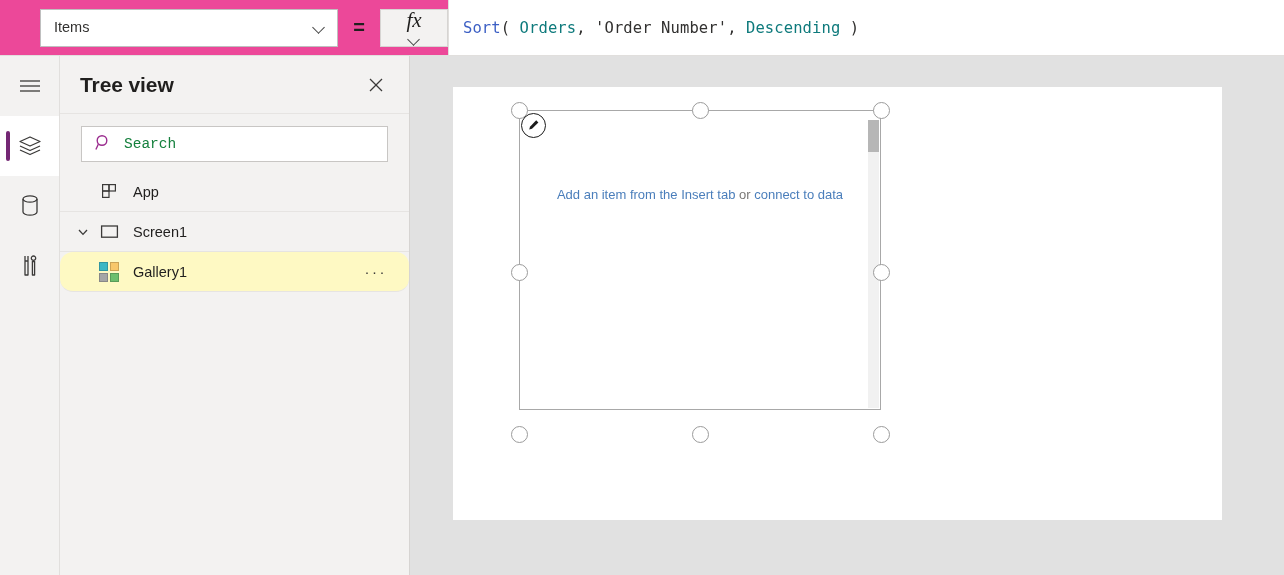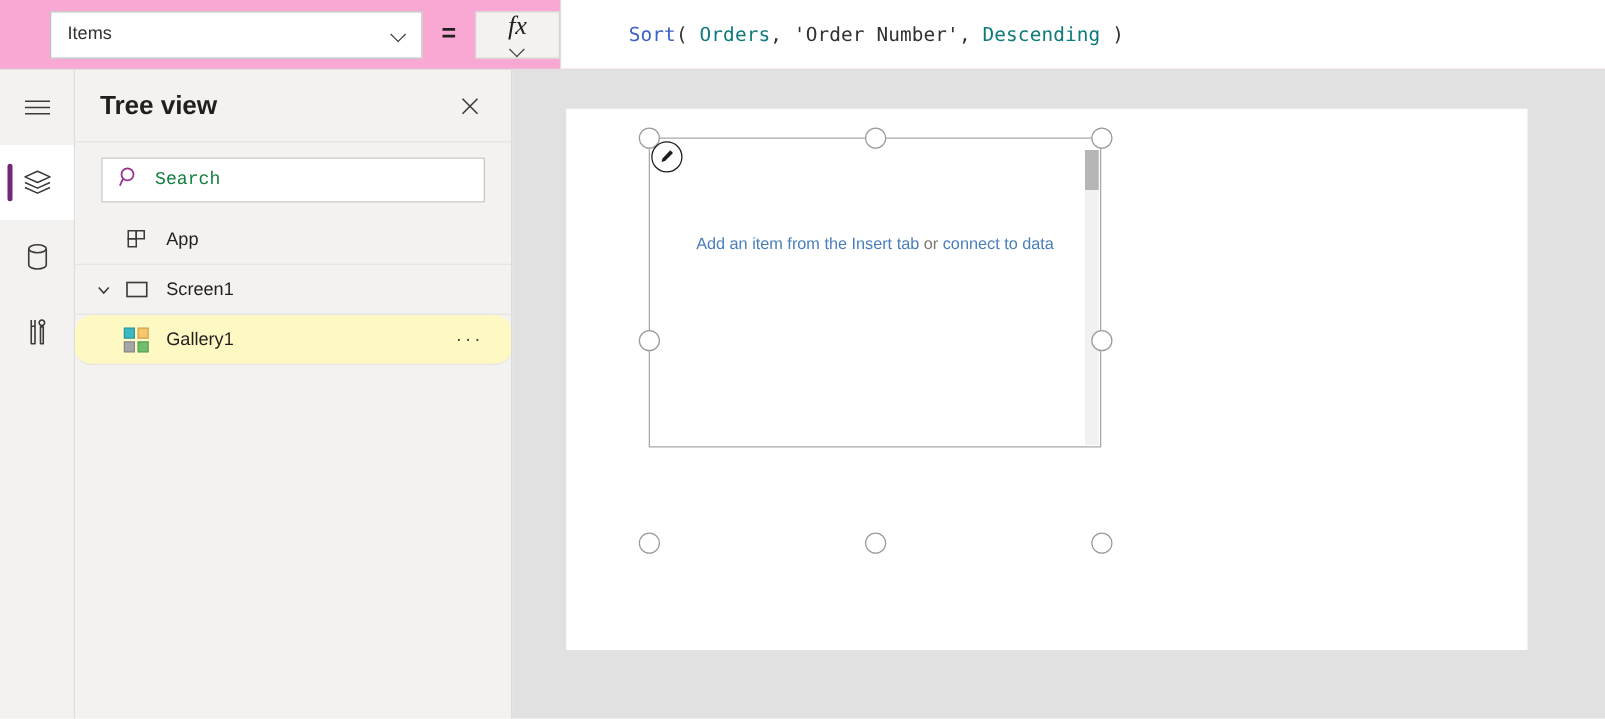--- a/index.html
+++ b/index.html
@@ -20,21 +20,21 @@
     height: 575px;
     display: flex;
     flex-direction: column;
   }
 
   
   .formula-bar {
     position: relative;
     height: 56px;
     min-height: 56px;
-    background: #f9a8d4;
+    background: #ec4899;
     border-bottom: 1px solid #e1dfdd;
     display: flex;
     align-items: center;
     padding-left: 40px;
   }
 
   .property-select {
     width: 298px;
     height: 38px;
     background: #ffffff;
@@ -100,21 +100,21 @@
     border-left: 1px solid #e1dfdd;
     display: flex;
     align-items: center;
     padding-left: 14px;
     font-family: "DejaVu Sans Mono", monospace;
     font-size: 15.5px;
     white-space: pre;
     cursor: text;
     letter-spacing: 0.1px;
   }
-  .tok-fn     { color: #3c5fc4; margin-left: 40px; }
+  .tok-fn     { color: #3c5fc4; }
   .tok-ident  { color: #0e7a7c; }
   .tok-plain  { color: #323130; }
   .tok-string { color: #323130; }
 
   
   .body-row {
     flex: 1;
     display: flex;
     min-height: 0;
   }
@@ -259,21 +259,21 @@
     width: 769px;
     height: 433px;
     background: #ffffff;
   }
 
   .gallery {
     position: absolute;
     left: 66px;
     top: 23px;
     width: 362px;
-    height: 248px;
+    height: 300px;
     border: 1px solid #a8a8a8;
     background: transparent;
   }
 
   .gallery-placeholder {
     position: absolute;
     left: 0; right: 0;
     top: 76px;
     text-align: center;
     font-size: 13px;

